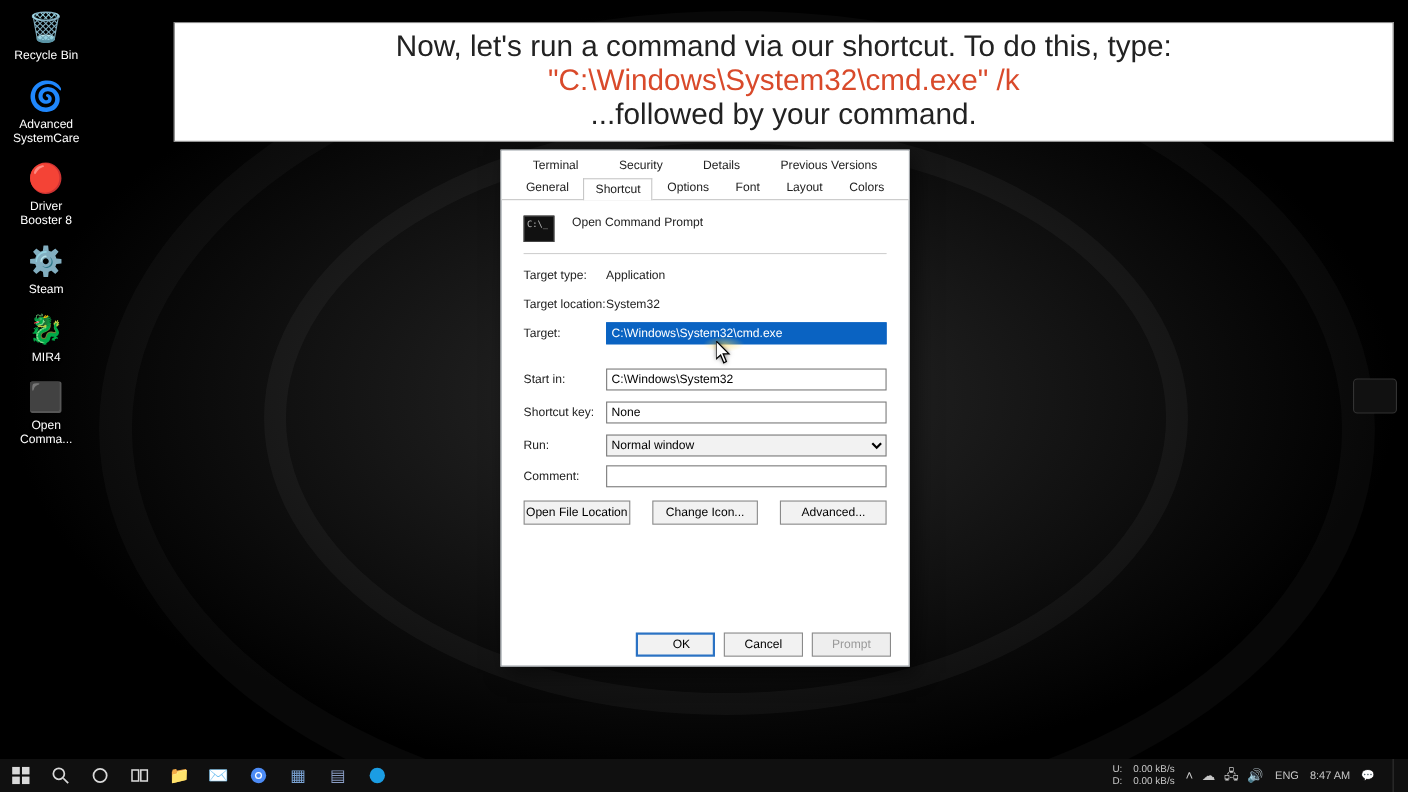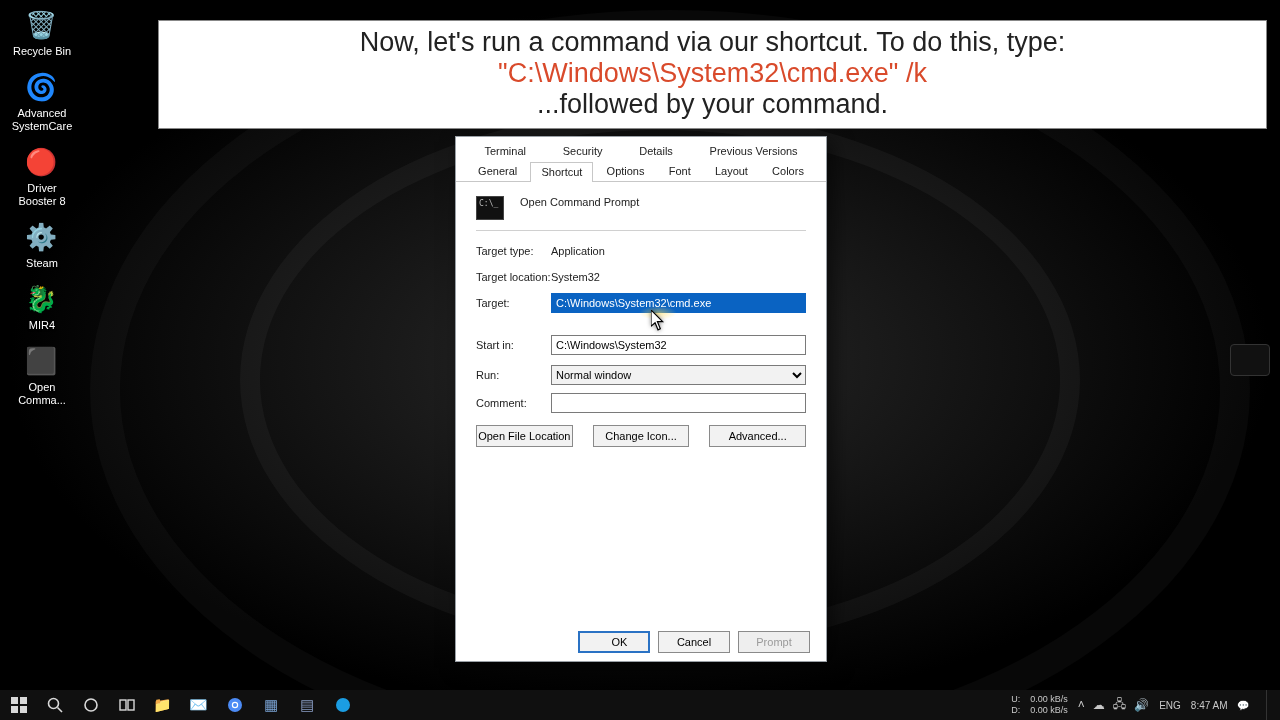--- a/index.html
+++ b/index.html
@@ -59,21 +59,21 @@
   z-index: 5;
 }
 .cpu-widget .arrow {
   width: 16px; height: 16px; border-radius: 50%; background: #3a82c9;
   margin-left: 8px; display: flex; align-items: center; justify-content: center;
   font-size: 10px;
 }
 
 
 .dialog {
-  position: absolute; left: 455px; top: 136px; width: 372px; height: 526px;
+  position: absolute; left: 455px; top: 136px; width: 372px; height: 470px;
   background: #fff; border: 1px solid #9aa0a6; box-shadow: 6px 6px 18px rgba(0,0,0,0.55);
   z-index: 8;
 }
 .tabs {
   display: flex; flex-wrap: wrap; padding: 4px 10px 0;
   border-bottom: 1px solid #c7c7c7; font-size: 11px; background: #fff;
 }
 .tab {
   padding: 3px 10px 4px; border: 1px solid transparent; border-bottom: none;
   color: #222; cursor: default;
@@ -226,20 +226,26 @@
       </div>
     </div>
     <div style="height:16px"></div>
     <div class="prop-row">
       <div class="lbl">Start in:</div>
       <div class="val">
         <input class="txt" value="C:\Windows\System32" style="">
       </div>
     </div>
     <div class="prop-row" style="margin-top:6px">
+      <div class="lbl">Shortcut key:</div>
+      <div class="val">
+        <input class="txt" value="None" style="">
+      </div>
+    </div>
+    <div class="prop-row" style="margin-top:6px">
       <div class="lbl">Run:</div>
       <div class="val">
         <select class="drop">
           <option>Normal window</option>
         </select>
       </div>
     </div>
     <div class="prop-row" style="margin-top:4px">
       <div class="lbl">Comment:</div>
       <div class="val">

